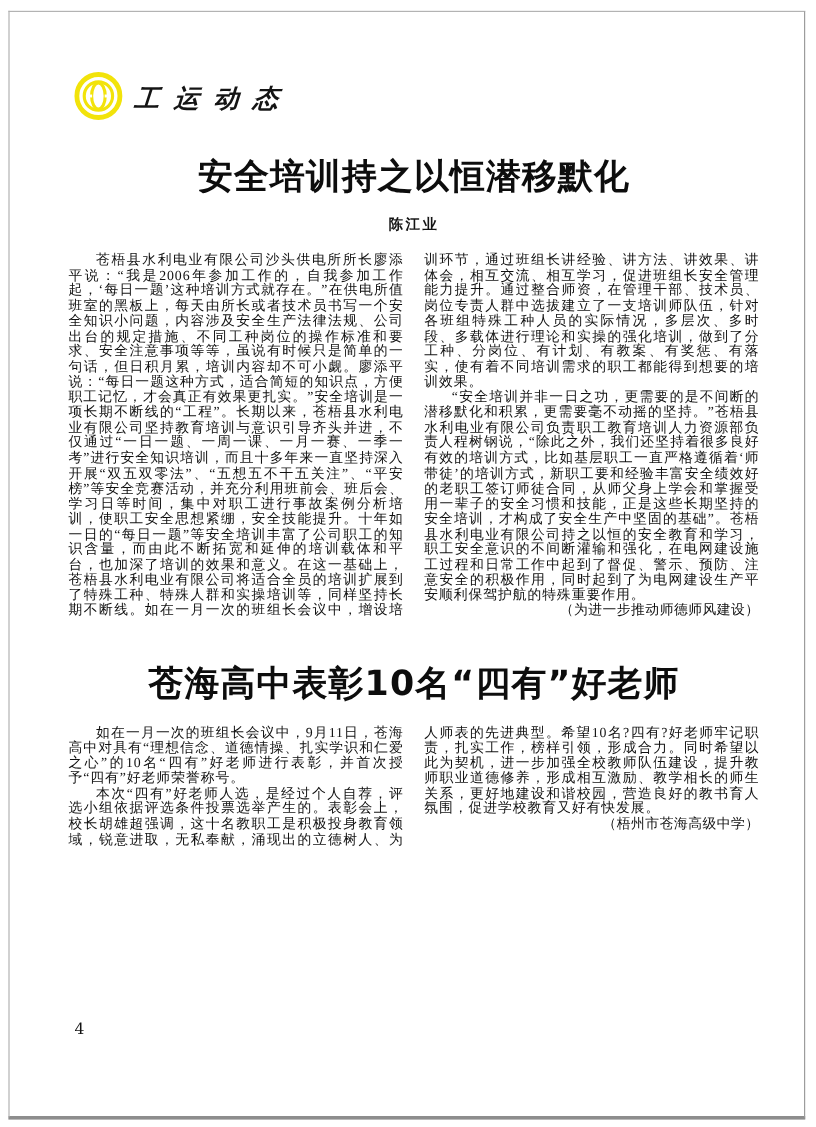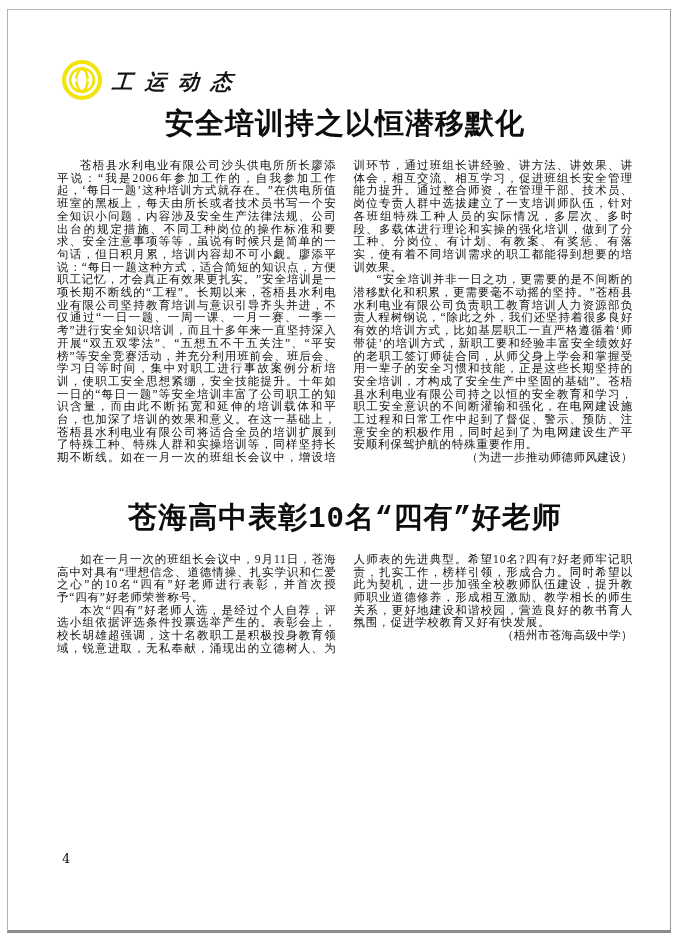--- a/index.html
+++ b/index.html
@@ -12,22 +12,22 @@
         padding:50px 37px 0 49px;}
   
   .masthead{display:flex;align-items:center;gap:9px;margin-left:4px;height:44px;}
   .logo{flex:0 0 auto;}
   .masthead-title{font-size:21px;font-weight:bold;font-style:italic;
                   letter-spacing:12px;font-family:"Liberation Serif","DejaVu Serif",serif;
                   color:#141414;transform:skewX(-4deg);white-space:nowrap;}
   
   .article-title{margin:0;text-align:center;font-family:"DejaVu Sans","Liberation Sans",sans-serif;
                  font-weight:900;color:#0d0d0d;letter-spacing:1px;}
-  .t1{font-size:29px;text-align:center;}
-  .t2{font-size:29px;margin-top:34px;font-family:Liberation Mono, monospace;}
+  .t1{font-size:29px;margin-top:24px;text-align:center;}
+  .t2{font-size:29px;margin-top:34px;}
   .author{text-align:center;font-size:12px;font-weight:bold;margin-top:11px;
           letter-spacing:2px;color:#141414;}
   .article-body{margin-top:15px;column-count:2;column-gap:17px;
                 font-size:11.5px;line-height:12.7px;letter-spacing:0.8px;
                 text-align:justify;color:#101010;}
   .article-body p{margin:0;text-indent:2em;}
   .attribution{float:right;letter-spacing:0.4px;}
   .page-number{position:absolute;left:54px;top:841px;font-size:13px;
                font-family:"DejaVu Serif","Liberation Serif",serif;color:#111;}
 </style>
@@ -45,20 +45,21 @@
           <ellipse cx="24" cy="24" rx="6.5" ry="12.5" fill="none" stroke="#f2e30a" stroke-width="3"></ellipse>
           <rect x="14" y="22.6" width="4" height="2.8" fill="#ffffff"></rect>
           <rect x="30" y="22.6" width="4" height="2.8" fill="#ffffff"></rect>
         </svg>
       </span>
       <span class="masthead-title">工运动态</span>
     </header>
 
     <article>
       <h1 class="article-title t1">安全培训持之以恒潜移默化</h1>
+      <div class="author">陈江业</div>
       <div class="article-body">
         <p>苍梧县水利电业有限公司沙头供电所所长廖添平说：“我是2006年参加工作的，自我参加工作起，‘每日一题’这种培训方式就存在。”在供电所值班室的黑板上，每天由所长或者技术员书写一个安全知识小问题，内容涉及安全生产法律法规、公司出台的规定措施、不同工种岗位的操作标准和要求、安全注意事项等等，虽说有时候只是简单的一句话，但日积月累，培训内容却不可小觑。廖添平说：“每日一题这种方式，适合简短的知识点，方便职工记忆，才会真正有效果更扎实。”安全培训是一项长期不断线的“工程”。长期以来，苍梧县水利电业有限公司坚持教育培训与意识引导齐头并进，不仅通过“一日一题、一周一课、一月一赛、一季一考”进行安全知识培训，而且十多年来一直坚持深入开展“双五双零法”、“五想五不干五关注”、“平安榜”等安全竞赛活动，并充分利用班前会、班后会、学习日等时间，集中对职工进行事故案例分析培训，使职工安全思想紧绷，安全技能提升。十年如一日的“每日一题”等安全培训丰富了公司职工的知识含量，而由此不断拓宽和延伸的培训载体和平台，也加深了培训的效果和意义。在这一基础上，苍梧县水利电业有限公司将适合全员的培训扩展到了特殊工种、特殊人群和实操培训等，同样坚持长期不断线。如在一月一次的班组长会议中，增设培训环节，通过班组长讲经验、讲方法、讲效果、讲体会，相互交流、相互学习，促进班组长安全管理能力提升。通过整合师资，在管理干部、技术员、岗位专责人群中选拔建立了一支培训师队伍，针对各班组特殊工种人员的实际情况，多层次、多时段、多载体进行理论和实操的强化培训，做到了分工种、分岗位、有计划、有教案、有奖惩、有落实，使有着不同培训需求的职工都能得到想要的培训效果。</p>
         <p><span>“安全培训并非一日之功，更需要的是不间断的潜移默化和积累，更需要毫不动摇的坚持。”苍梧县水利电业有限公司负责职工教育培训人力资源部负责人程树钢说，“除此之外，我们还坚持着很多良好有效的培训方式，比如基层职工一直严格遵循着‘师带徒’的培训方式，新职工要和经验丰富安全绩效好的老职工签订师徒合同，从师父身上学会和掌握受用一辈子的安全习惯和技能，正是这些长期坚持的安全培训，才构成了安全生产中坚固的基础”。苍梧县水利电业有限公司持之以恒的安全教育和学习，职工安全意识的不间断灌输和强化，在电网建设施工过程和日常工作中起到了督促、警示、预防、注意安全的积极作用，同时起到了为电网建设生产平安顺利保驾护航的特殊重要作用。</span><span class="attribution">（为进一步推动师德师风建设）</span></p>
       </div>
     </article>
 
     <article>
       <h1 class="article-title t2">苍海高中表彰10名“四有”好老师</h1>
       <div class="article-body">
         <p>如在一月一次的班组长会议中，9月11日，苍海高中对具有“理想信念、道德情操、扎实学识和仁爱之心”的10名“四有”好老师进行表彰，并首次授予“四有”好老师荣誉称号。</p>

